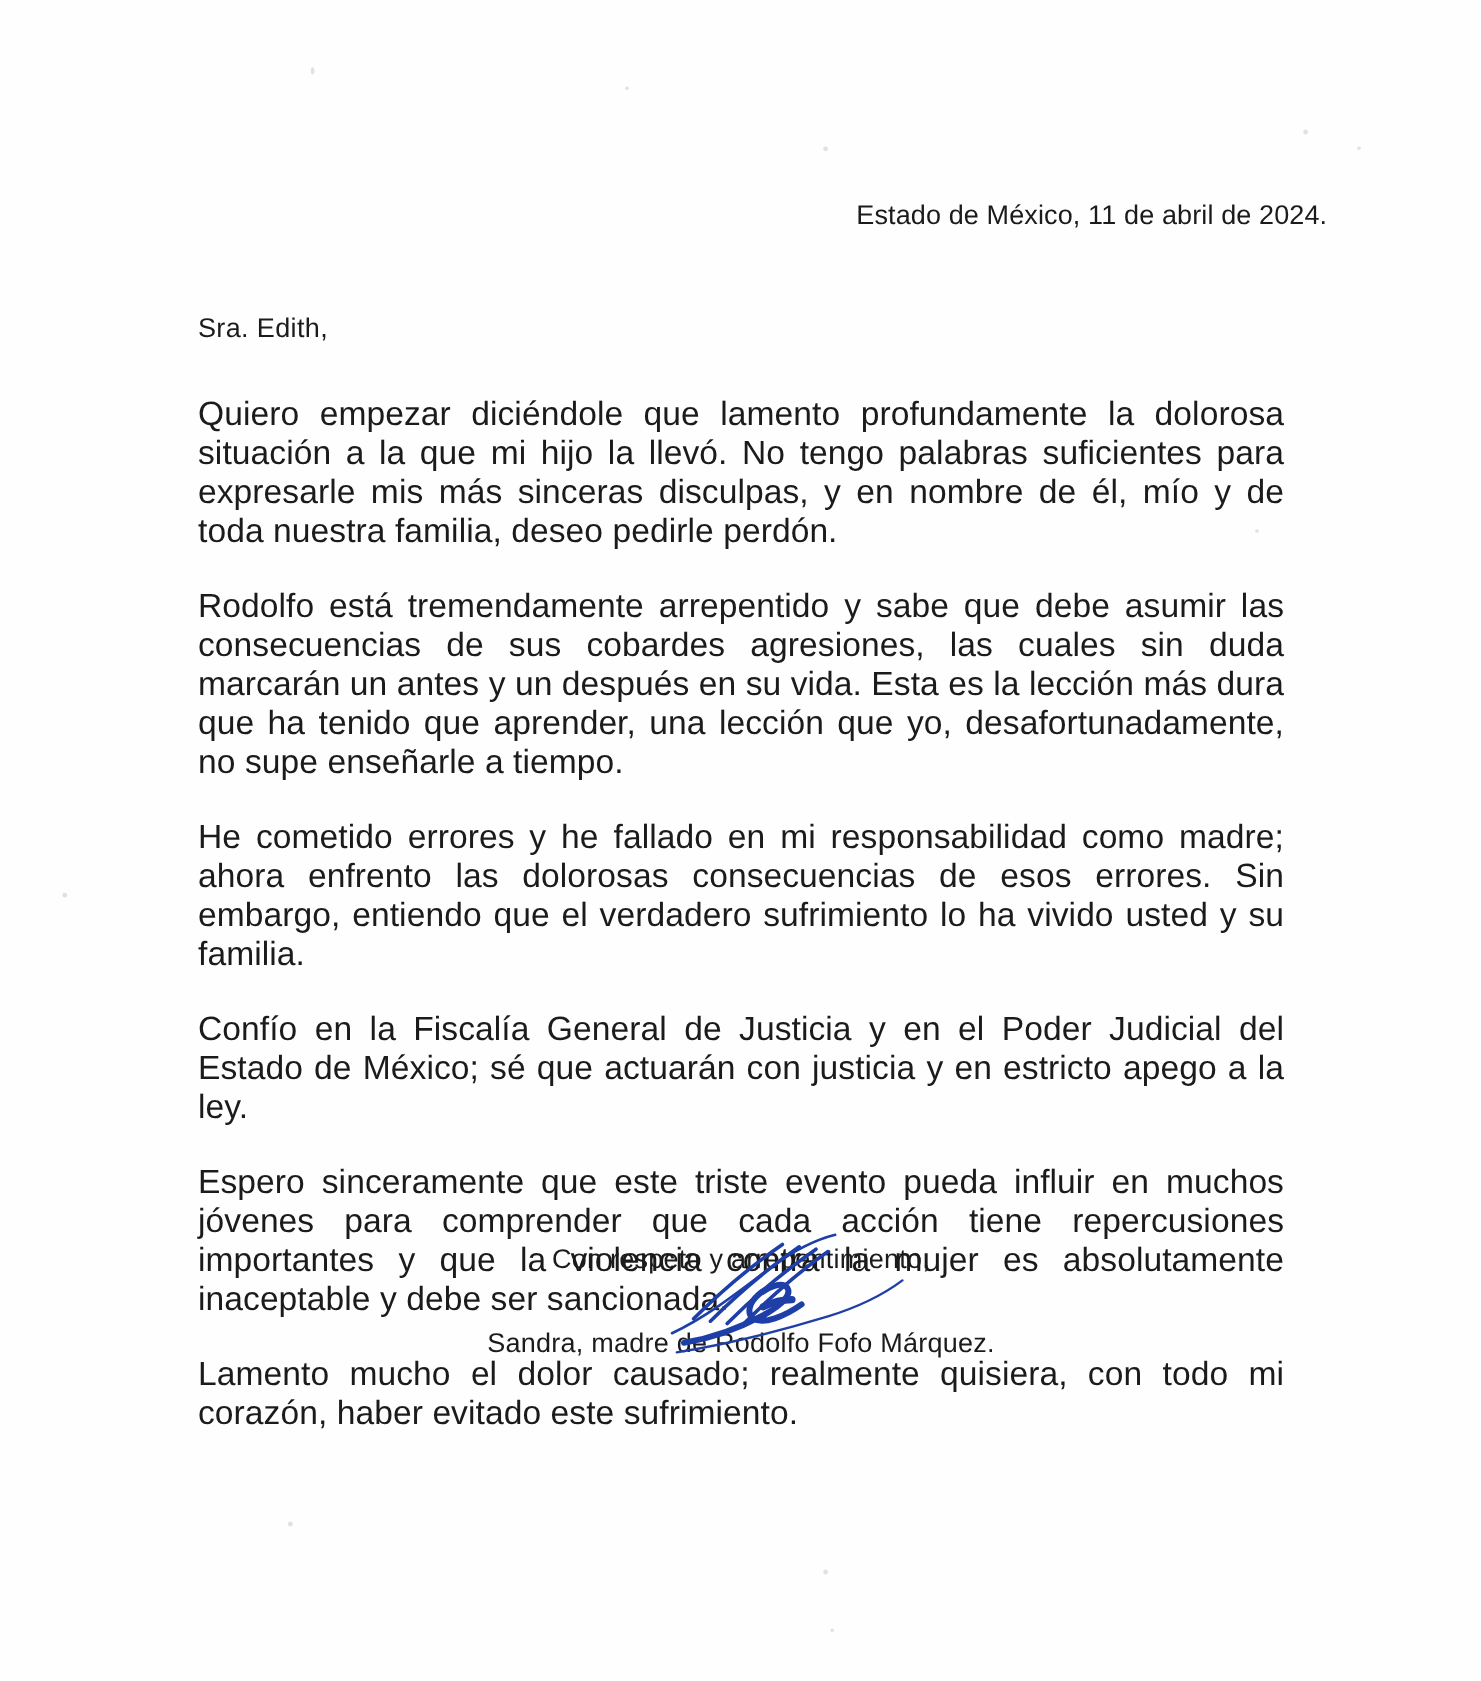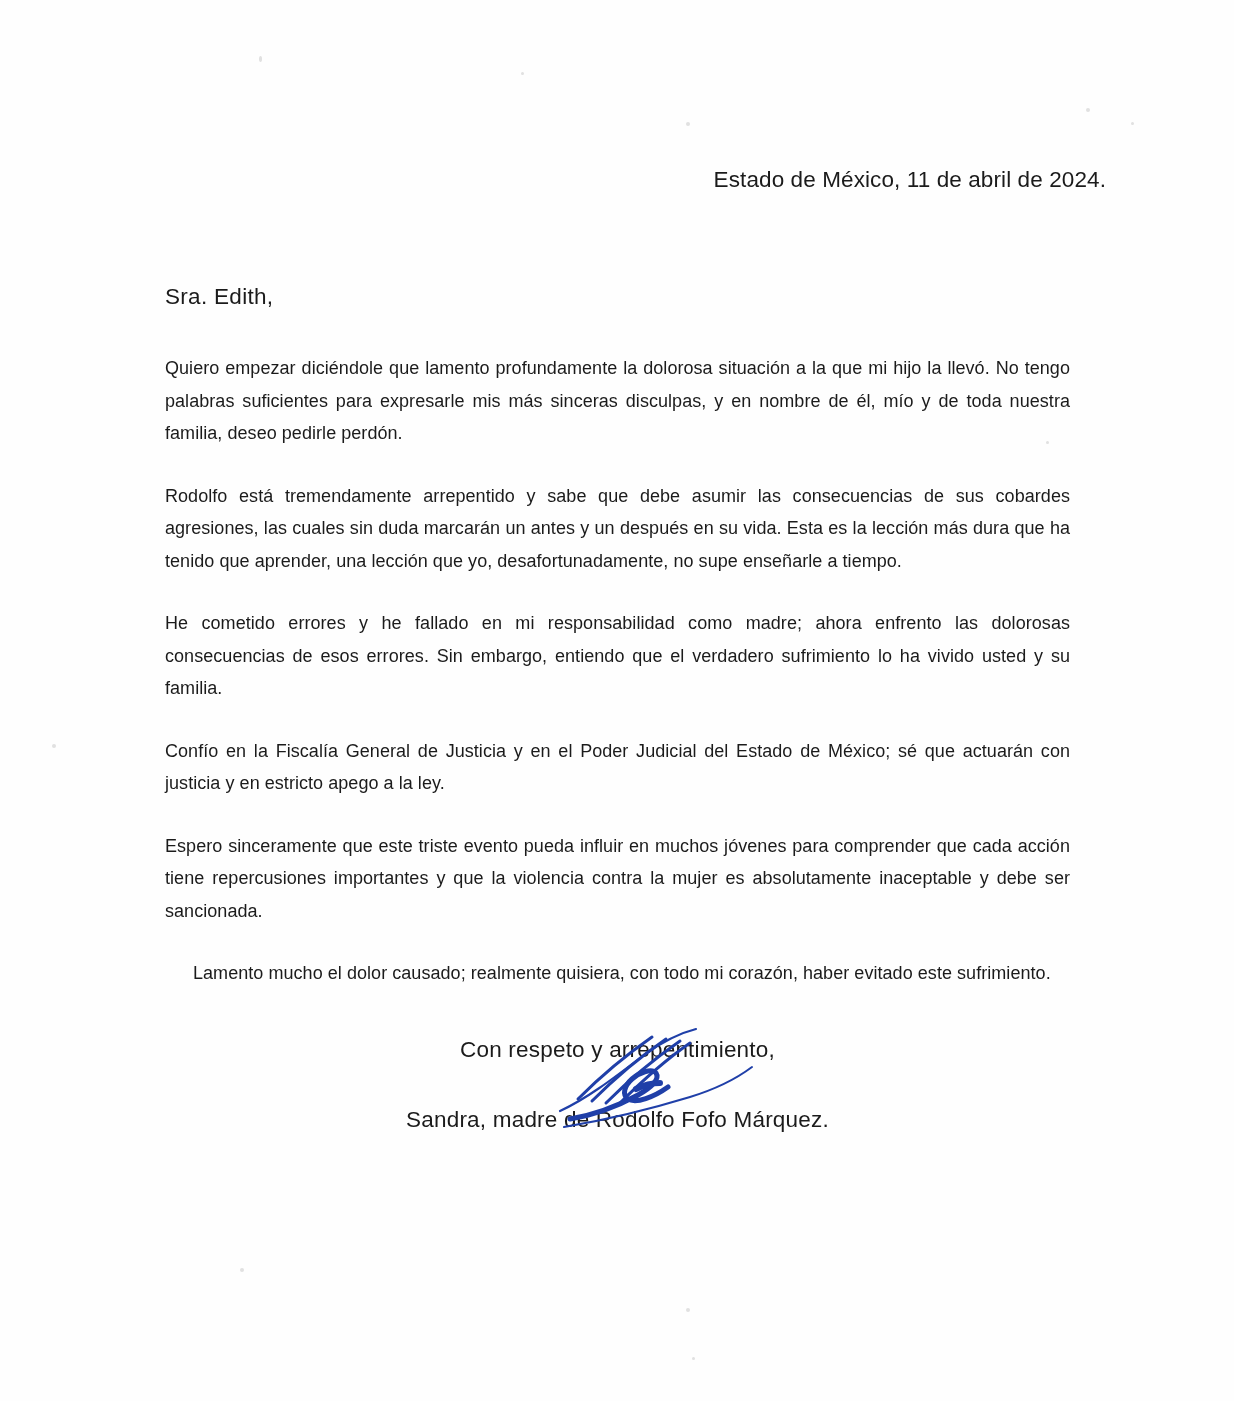--- a/index.html
+++ b/index.html
@@ -42,42 +42,41 @@
     position: absolute;
     top: 167px;
     right: 160px;
     font-size: 22.5px;
     letter-spacing: .1px;
     white-space: nowrap;
   }
 
   .body-block {
     position: absolute;
-    top: 284px;
+    top: 261px;
     left: 165px;
     width: 905px;
   }
 
   .salutation {
     font-size: 22.5px;
     margin: 0 0 42px 0;
     letter-spacing: .3px;
   }
 
   p.para {
-    font-size: 18px;
+    font-size: 28px;
     line-height: 32.5px;
     margin: 0 0 30px 0;
     text-align: justify;
     text-justify: inter-word;
     letter-spacing: .05px;
   }
   p.para:last-child {
     margin-bottom: 0;
-    margin-left: 28px;
   }
 
   .closing-block {
     position: absolute;
     top: 1037px;
     left: 165px;
     width: 905px;
     text-align: center;
   }
   .closing-line {

